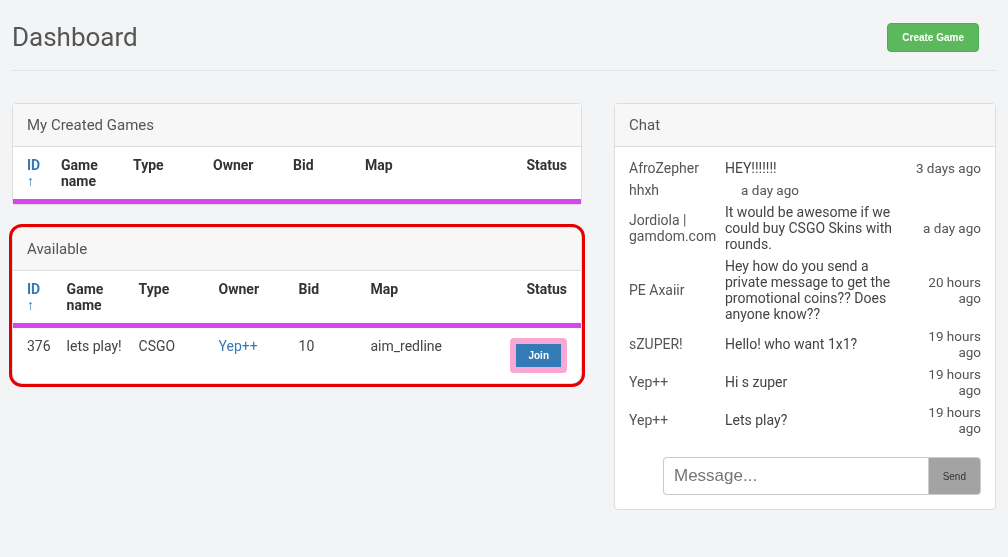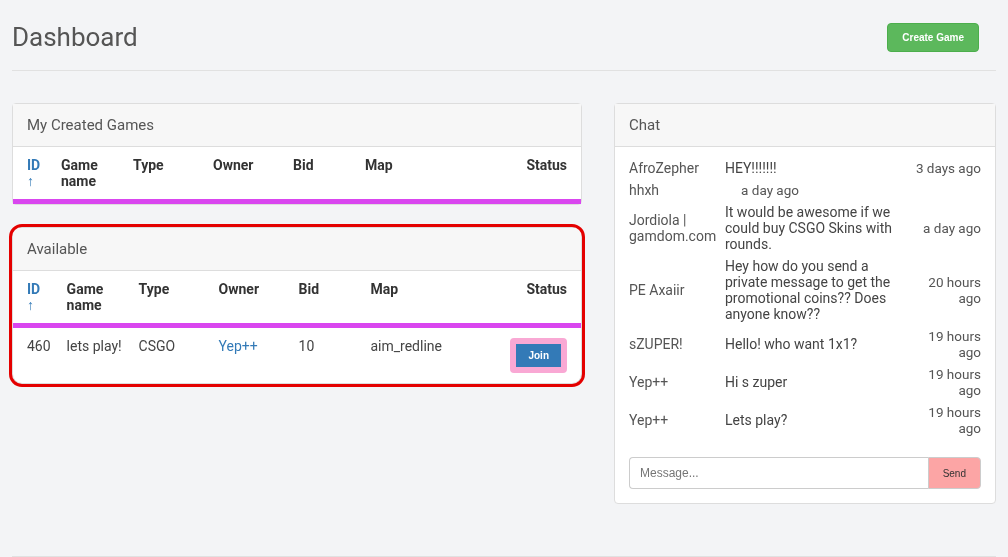--- a/index.html
+++ b/index.html
@@ -43,21 +43,21 @@
       font-weight: 700;
     }
     .btn-blue {
       background: #337ab7;
       color: #fff;
       border: 6px solid #f9a8d4;
       padding: 6px 12px;
       font-weight: 700;
     }
     .btn-default {
-      background: #fca5a5;
+      background: #a3a3a3;
       color: #333;
       border: 1px solid #ccc;
       padding: 8px 14px;
     }
     .row {
       display: flex;
       gap: 32px;
       align-items: flex-start;
     }
     .col-left { flex: 0 0 570px; }
@@ -133,24 +133,25 @@
     .chat-input-row {
       display: flex;
       padding: 10px 14px 14px 14px;
       gap: 0;
     }
     .chat-input {
       flex: 1;
       padding: 8px 10px;
       border: 1px solid #ccc;
       border-radius: 4px 0 0 4px;
-      font-size: 12px;
+      font-size: 17px;
       outline: none;
       color: #555;
       border-right: none;
+      margin-left: 34px;
     }
     .chat-send {
       border-radius: 0 4px 4px 0;
     }
     .footer-divider {
       border-top: 1px solid #e1e1e1;
       margin-top: 30px;
     }
     
     .chat-body::-webkit-scrollbar { width: 16px; }
@@ -210,21 +211,21 @@
                 <th class="name-col">Game name</th>
                 <th class="type-col">Type</th>
                 <th class="owner-col">Owner</th>
                 <th class="bid-col">Bid</th>
                 <th class="map-col">Map</th>
                 <th>Status</th>
               </tr>
             </thead>
             <tbody id="available-rows">
                 <tr>
-                  <td>460</td>
+                  <td>376</td>
                   <td>lets play!</td>
                   <td>CSGO</td>
                   <td><span class="owner-link">Yep++</span></td>
                   <td>10</td>
                   <td>aim_redline</td>
                   <td><button class="btn btn-blue">Join</button></td>
                 </tr>
               </tbody>
           </table>
         </div>

